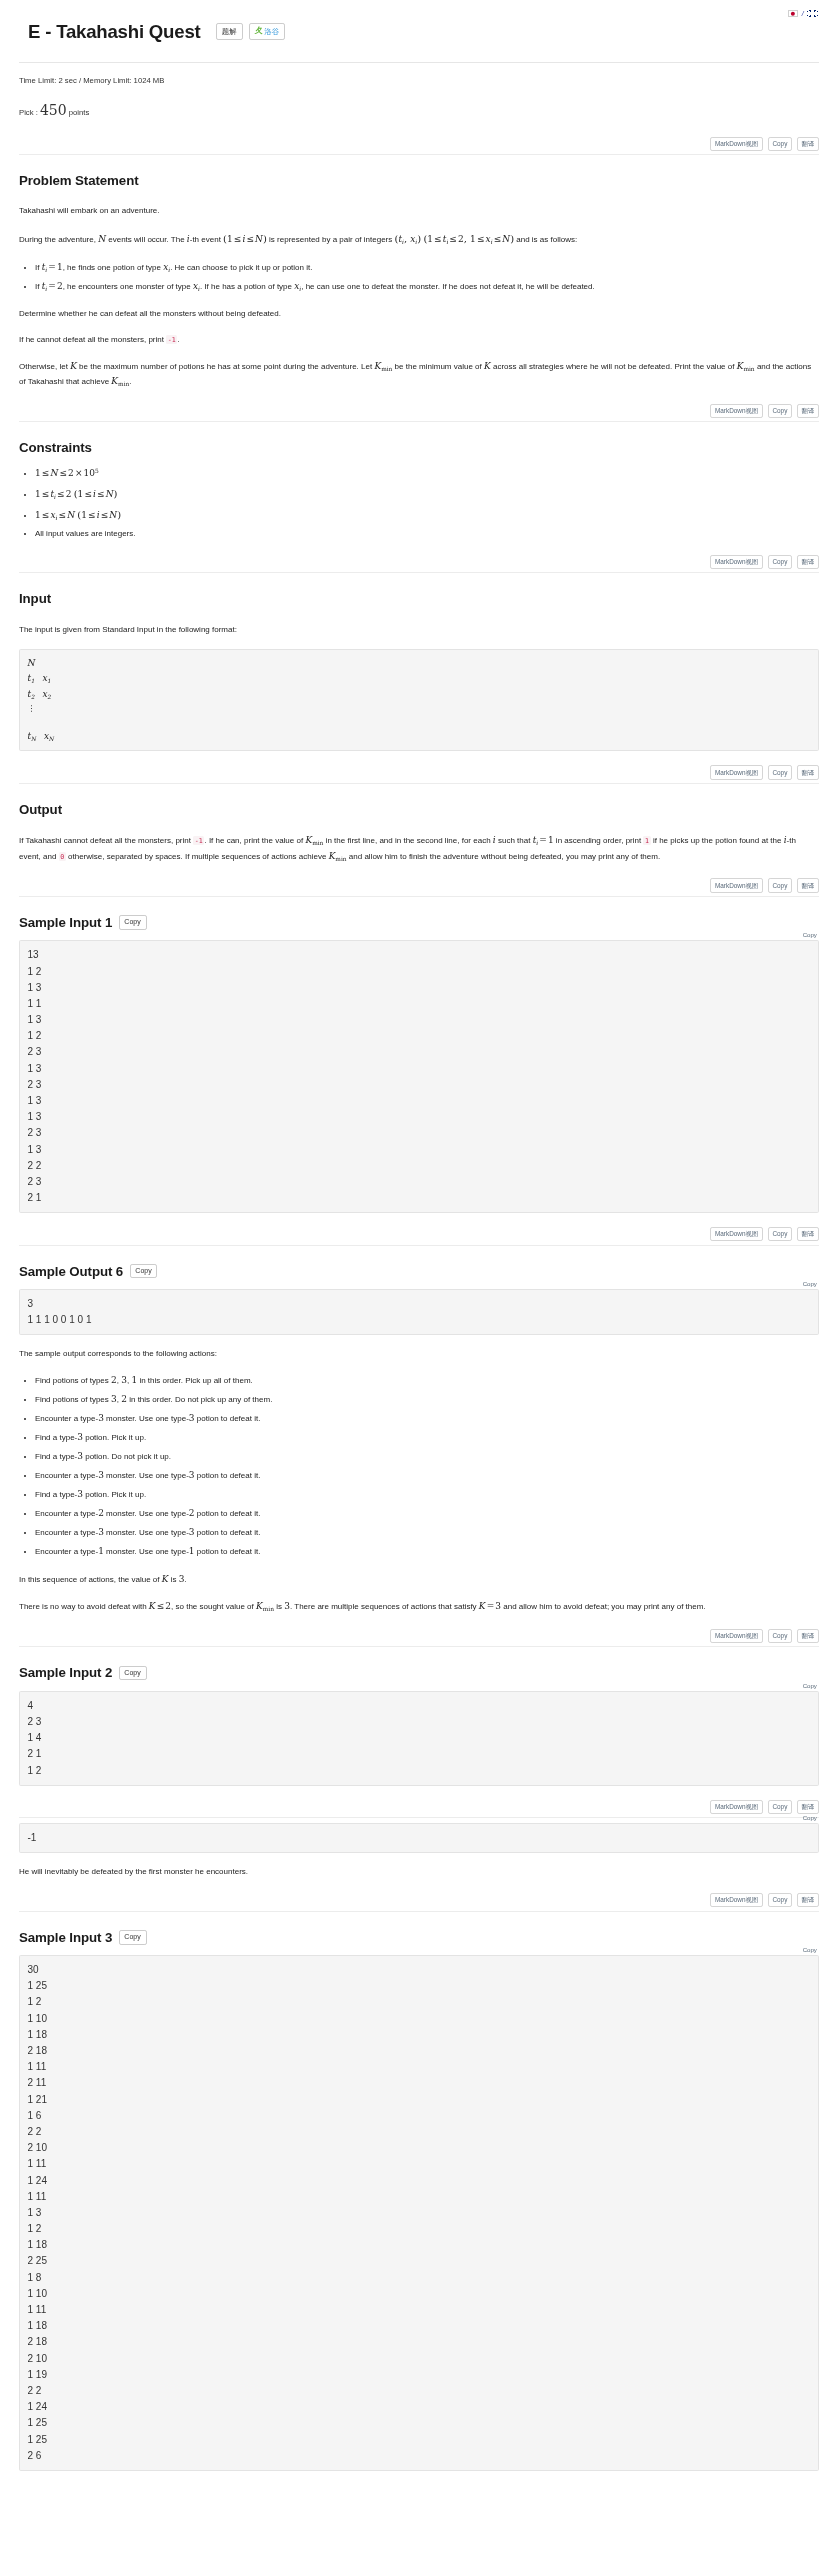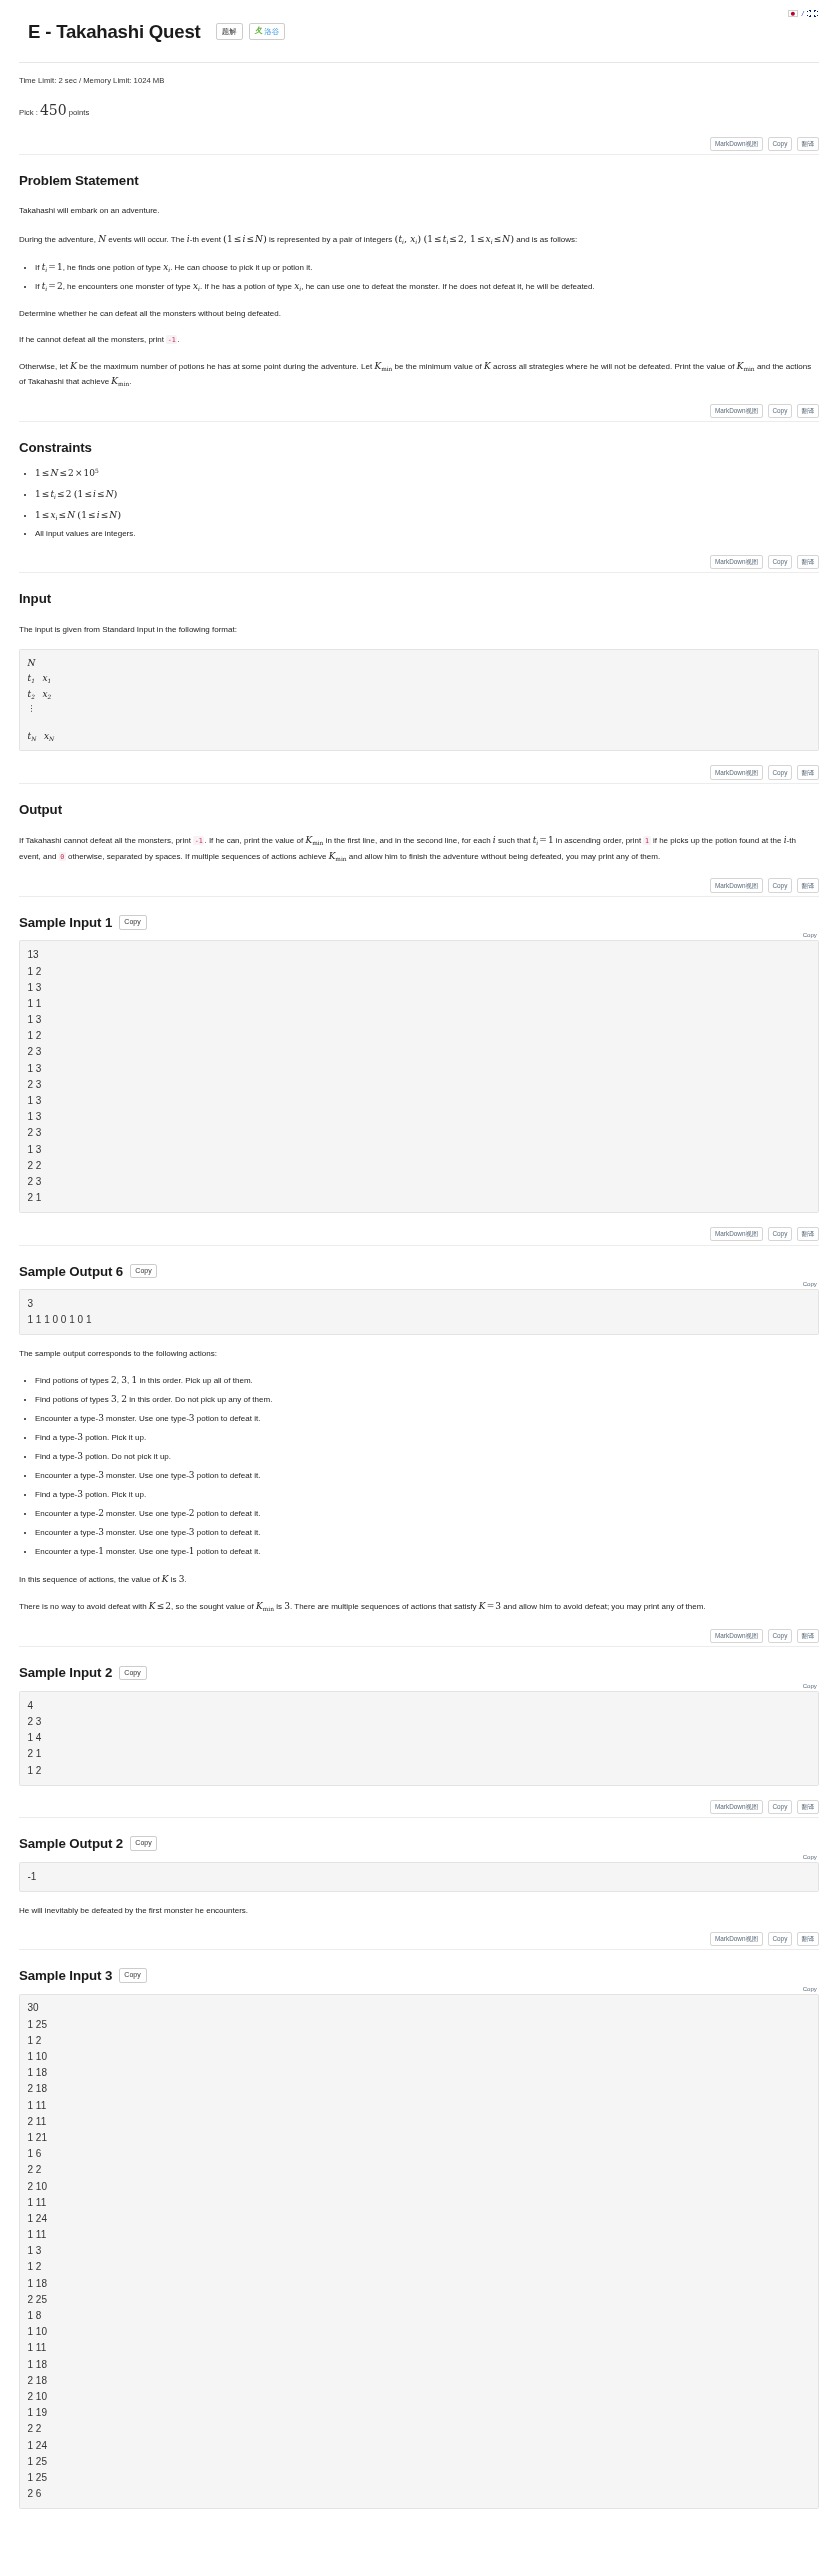--- a/index.html
+++ b/index.html
@@ -320,24 +320,20 @@
 1 2</pre>
     </div>
 
     <div class="toolbar">
       <button class="tbtn">MarkDown视图</button>
       <button class="tbtn">Copy</button>
       <button class="tbtn">翻译</button>
     </div>
     <hr class="toolbar-sep">
 
-    <h2 class="sec">
-      <span>Sample Output 2</span>
-      <button class="hbtn">Copy</button>
-    </h2>
     <div class="prewrap">
       <span class="copy-float">Copy</span>
       <pre class="block">-1</pre>
     </div>
     <p class="para">He will inevitably be defeated by the first monster he encounters.</p>
 
     <div class="toolbar">
       <button class="tbtn">MarkDown视图</button>
       <button class="tbtn">Copy</button>
       <button class="tbtn">翻译</button>

